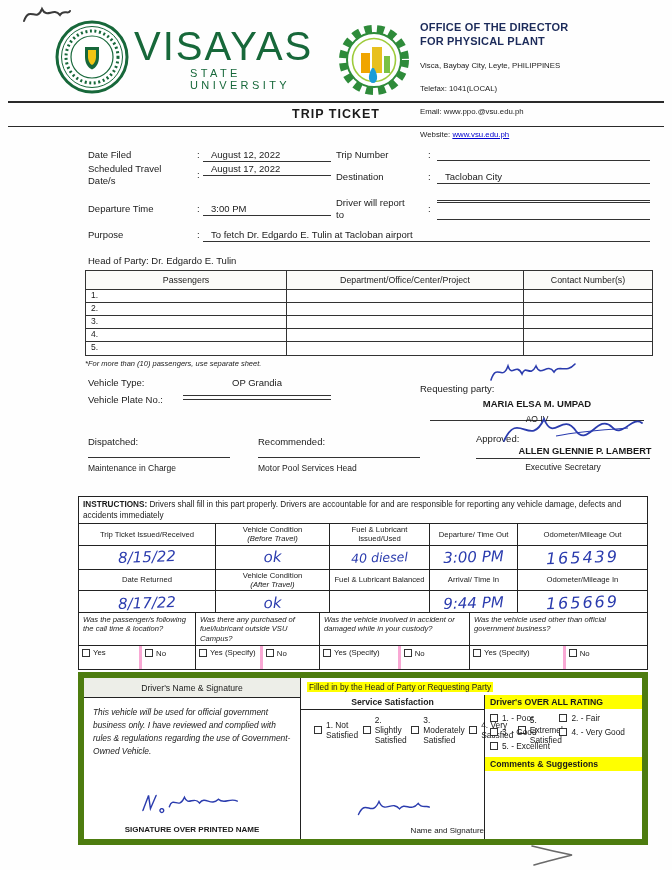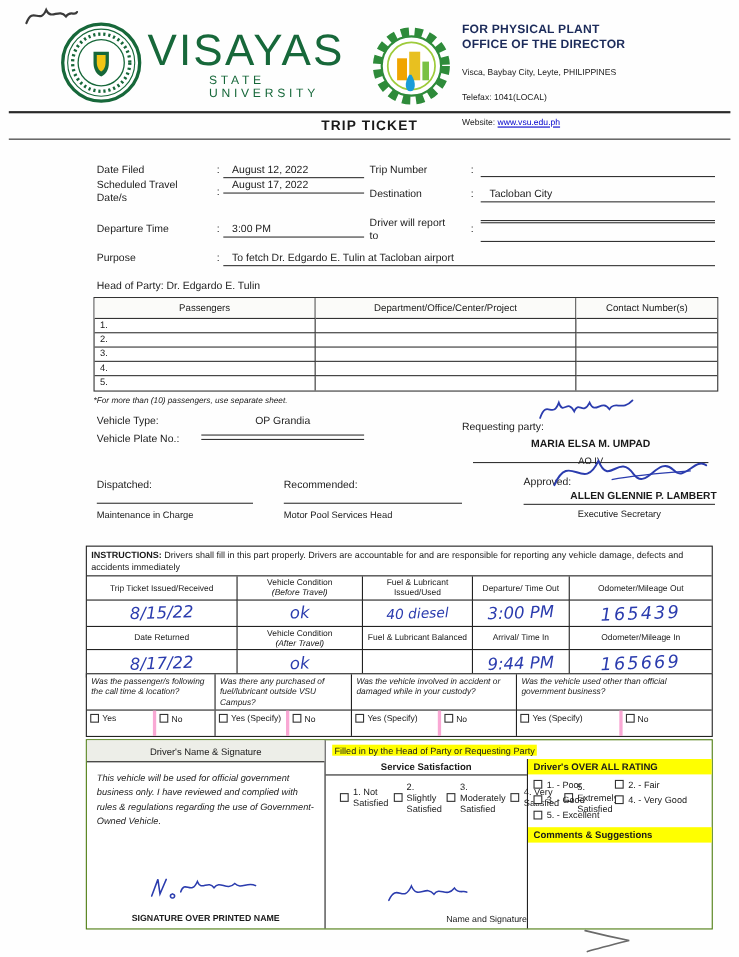--- a/index.html
+++ b/index.html
@@ -55,21 +55,21 @@
   .qbox{border:1px solid #222;display:flex;background:#fff}
   .qcol{display:flex;flex-direction:column;border-right:1px solid #222}
   .qcol:last-child{border-right:none}
   .qtext{font-size:7.6px;font-style:italic;padding:2px 4px;flex:1;min-height:32px;line-height:1.25}
   .qans{display:flex;border-top:1px solid #222;height:24px}
   .qyes{flex:1.15;border-right:3px solid #f9a8d4;display:flex;gap:3px;padding:3px 3px;font-size:7.8px;line-height:1.1;align-items:flex-start}
   .qno{flex:1;display:flex;gap:3px;padding:3px 3px;font-size:7.8px;align-items:flex-start}
   .cb{display:inline-block;width:8px;height:8px;border:1px solid #333;background:#fff;flex:none;margin-top:0;cursor:pointer}
 
   
-  .bbox{border:1px solid #4d7c0f;display:flex;background:#fff}
+  .bbox{border:6px solid #4d7c0f;display:flex;background:#fff}
   .bleft{width:217px;border-right:1px solid #222;display:flex;flex-direction:column}
   .bl-head{height:20px;border-bottom:1px solid #222;background:#edeee8;display:flex;align-items:center;justify-content:center;font-size:8.6px}
   .bl-text{padding:8px 9px 0;font-style:italic;font-size:8.4px;line-height:1.55}
   .bl-sig{margin:auto auto 0;text-align:center}
   .bl-cap{font-weight:bold;text-align:center;font-size:8px;padding:1px 0 5px}
   .bright{flex:1;display:flex;flex-direction:column}
   .banner{height:17px;display:flex;align-items:center;padding-left:6px}
   .banner span{background:#ffff00;font-size:8.3px;padding:0 2px}
   .bcols{flex:1;display:flex}
   .scol{width:184px;border-right:1px solid #222;display:flex;flex-direction:column}
@@ -116,24 +116,25 @@
       <circle cx="38" cy="38" r="27" fill="#ffffff" stroke="#2e8b3a" stroke-width="2"></circle>
       <circle cx="38" cy="38" r="21.5" fill="none" stroke="#9ecb3b" stroke-width="1.6"></circle>
       <rect x="25" y="31" width="9" height="20" fill="#f0a500"></rect>
       <rect x="36" y="25" width="10" height="26" fill="#e8c020"></rect>
       <rect x="48" y="34" width="6" height="17" fill="#7ac143"></rect>
       <path d="M36 46 C31 54 32.5 61 37 61 C41.5 61 43 54 38 46 Z" fill="#1a9cd8"></path>
     </svg>
   </div>
 
   <div class="abs office" style="left:420px;top:20px;width:246px">
+    <div class="office-title">OFFICE OF THE DIRECTOR</div>
     <div class="office-title">FOR PHYSICAL PLANT</div>
-    <div class="office-title">OFFICE OF THE DIRECTOR</div>
     <div class="office-small">Visca, Baybay City, Leyte, PHILIPPINES</div>
     <div class="office-small">Telefax: 1041(LOCAL)</div>
+    <div class="office-small">Email: www.ppo.@vsu.edu.ph</div>
     <div class="office-small">
       <span>Website:</span>
       <span class="link">www.vsu.edu.ph</span>
     </div>
   </div>
 
   <div class="abs rule1"></div>
   <div class="abs doc-title">TRIP TICKET</div>
   <div class="abs rule2"></div>
 

